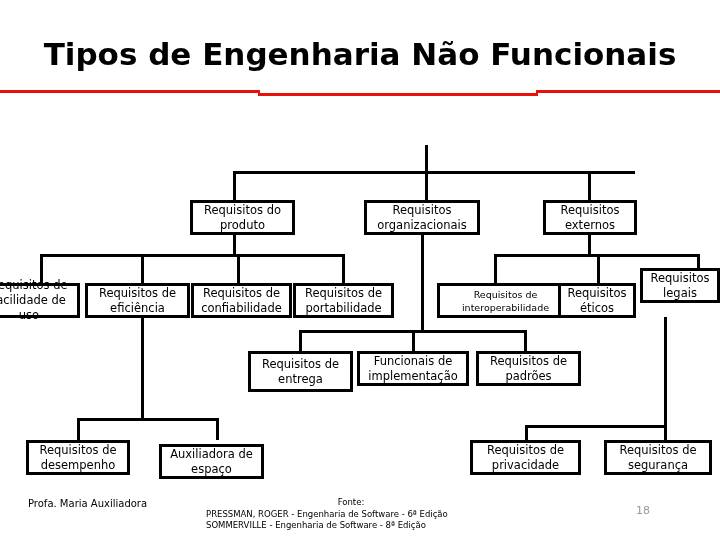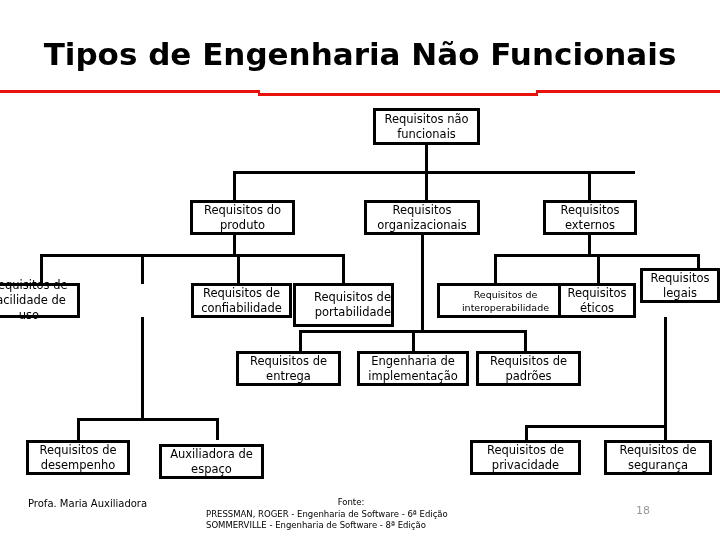--- a/index.html
+++ b/index.html
@@ -114,59 +114,59 @@
   <div class="ln lnv" style="left:141px;top:317px;height:104px;"></div>
   <div class="ln lnh" style="left:77px;top:418px;width:142px;"></div>
   <div class="ln lnv" style="left:77px;top:418px;height:22px;"></div>
   <div class="ln lnv" style="left:216px;top:418px;height:22px;"></div>
 
   <div class="ln lnv" style="left:664px;top:317px;height:111px;"></div>
   <div class="ln lnh" style="left:525px;top:425px;width:142px;"></div>
   <div class="ln lnv" style="left:525px;top:425px;height:15px;"></div>
   <div class="ln lnv" style="left:664px;top:425px;height:15px;"></div>
 
-  <div class="node" style="left:373px;top:108px;width:107px;height:37px;">
-    <span>Requisitos não funcionais</span>
-  </div>
 
   <div class="node" style="left:190px;top:200px;width:105px;height:35px;">
     <span>Requisitos do produto</span>
   </div>
   <div class="node" style="left:364px;top:200px;width:116px;height:35px;">
     <span>Requisitos organizacionais</span>
   </div>
   <div class="node" style="left:543px;top:200px;width:94px;height:35px;">
     <span>Requisitos externos</span>
   </div>
 
   <div class="node" style="left:-22px;top:283px;width:102px;height:35px;">
     <span>Requisitos de facilidade de uso</span>
   </div>
+  <div class="node" style="left:85px;top:283px;width:105px;height:35px;">
+    <span>Requisitos de eficiência</span>
+  </div>
   <div class="node" style="left:191px;top:283px;width:101px;height:35px;">
     <span>Requisitos de confiabilidade</span>
   </div>
-  <div class="node" style="left:293px;top:283px;width:101px;height:44px;text-align:right;">
+  <div class="node" style="left:293px;top:283px;width:101px;height:35px;">
     <span>Requisitos de portabilidade</span>
   </div>
 
   <div class="node small" style="left:437px;top:283px;width:137px;height:35px;">
     <span>Requisitos de interoperabilidade</span>
   </div>
   <div class="node" style="left:558px;top:283px;width:78px;height:35px;">
     <span>Requisitos éticos</span>
   </div>
   <div class="node" style="left:640px;top:268px;width:80px;height:35px;">
     <span>Requisitos legais</span>
   </div>
 
-  <div class="node" style="left:236px;top:351px;width:105px;height:35px;">
+  <div class="node" style="left:248px;top:351px;width:105px;height:41px;">
     <span>Requisitos de entrega</span>
   </div>
   <div class="node" style="left:357px;top:351px;width:112px;height:35px;">
-    <span>Engenharia de implementação</span>
+    <span>Funcionais de implementação</span>
   </div>
   <div class="node" style="left:476px;top:351px;width:105px;height:35px;">
     <span>Requisitos de padrões</span>
   </div>
 
   <div class="node" style="left:26px;top:440px;width:104px;height:35px;">
     <span>Requisitos de desempenho</span>
   </div>
   <div class="node" style="left:159px;top:444px;width:105px;height:35px;">
     <span>Auxiliadora de espaço</span>

